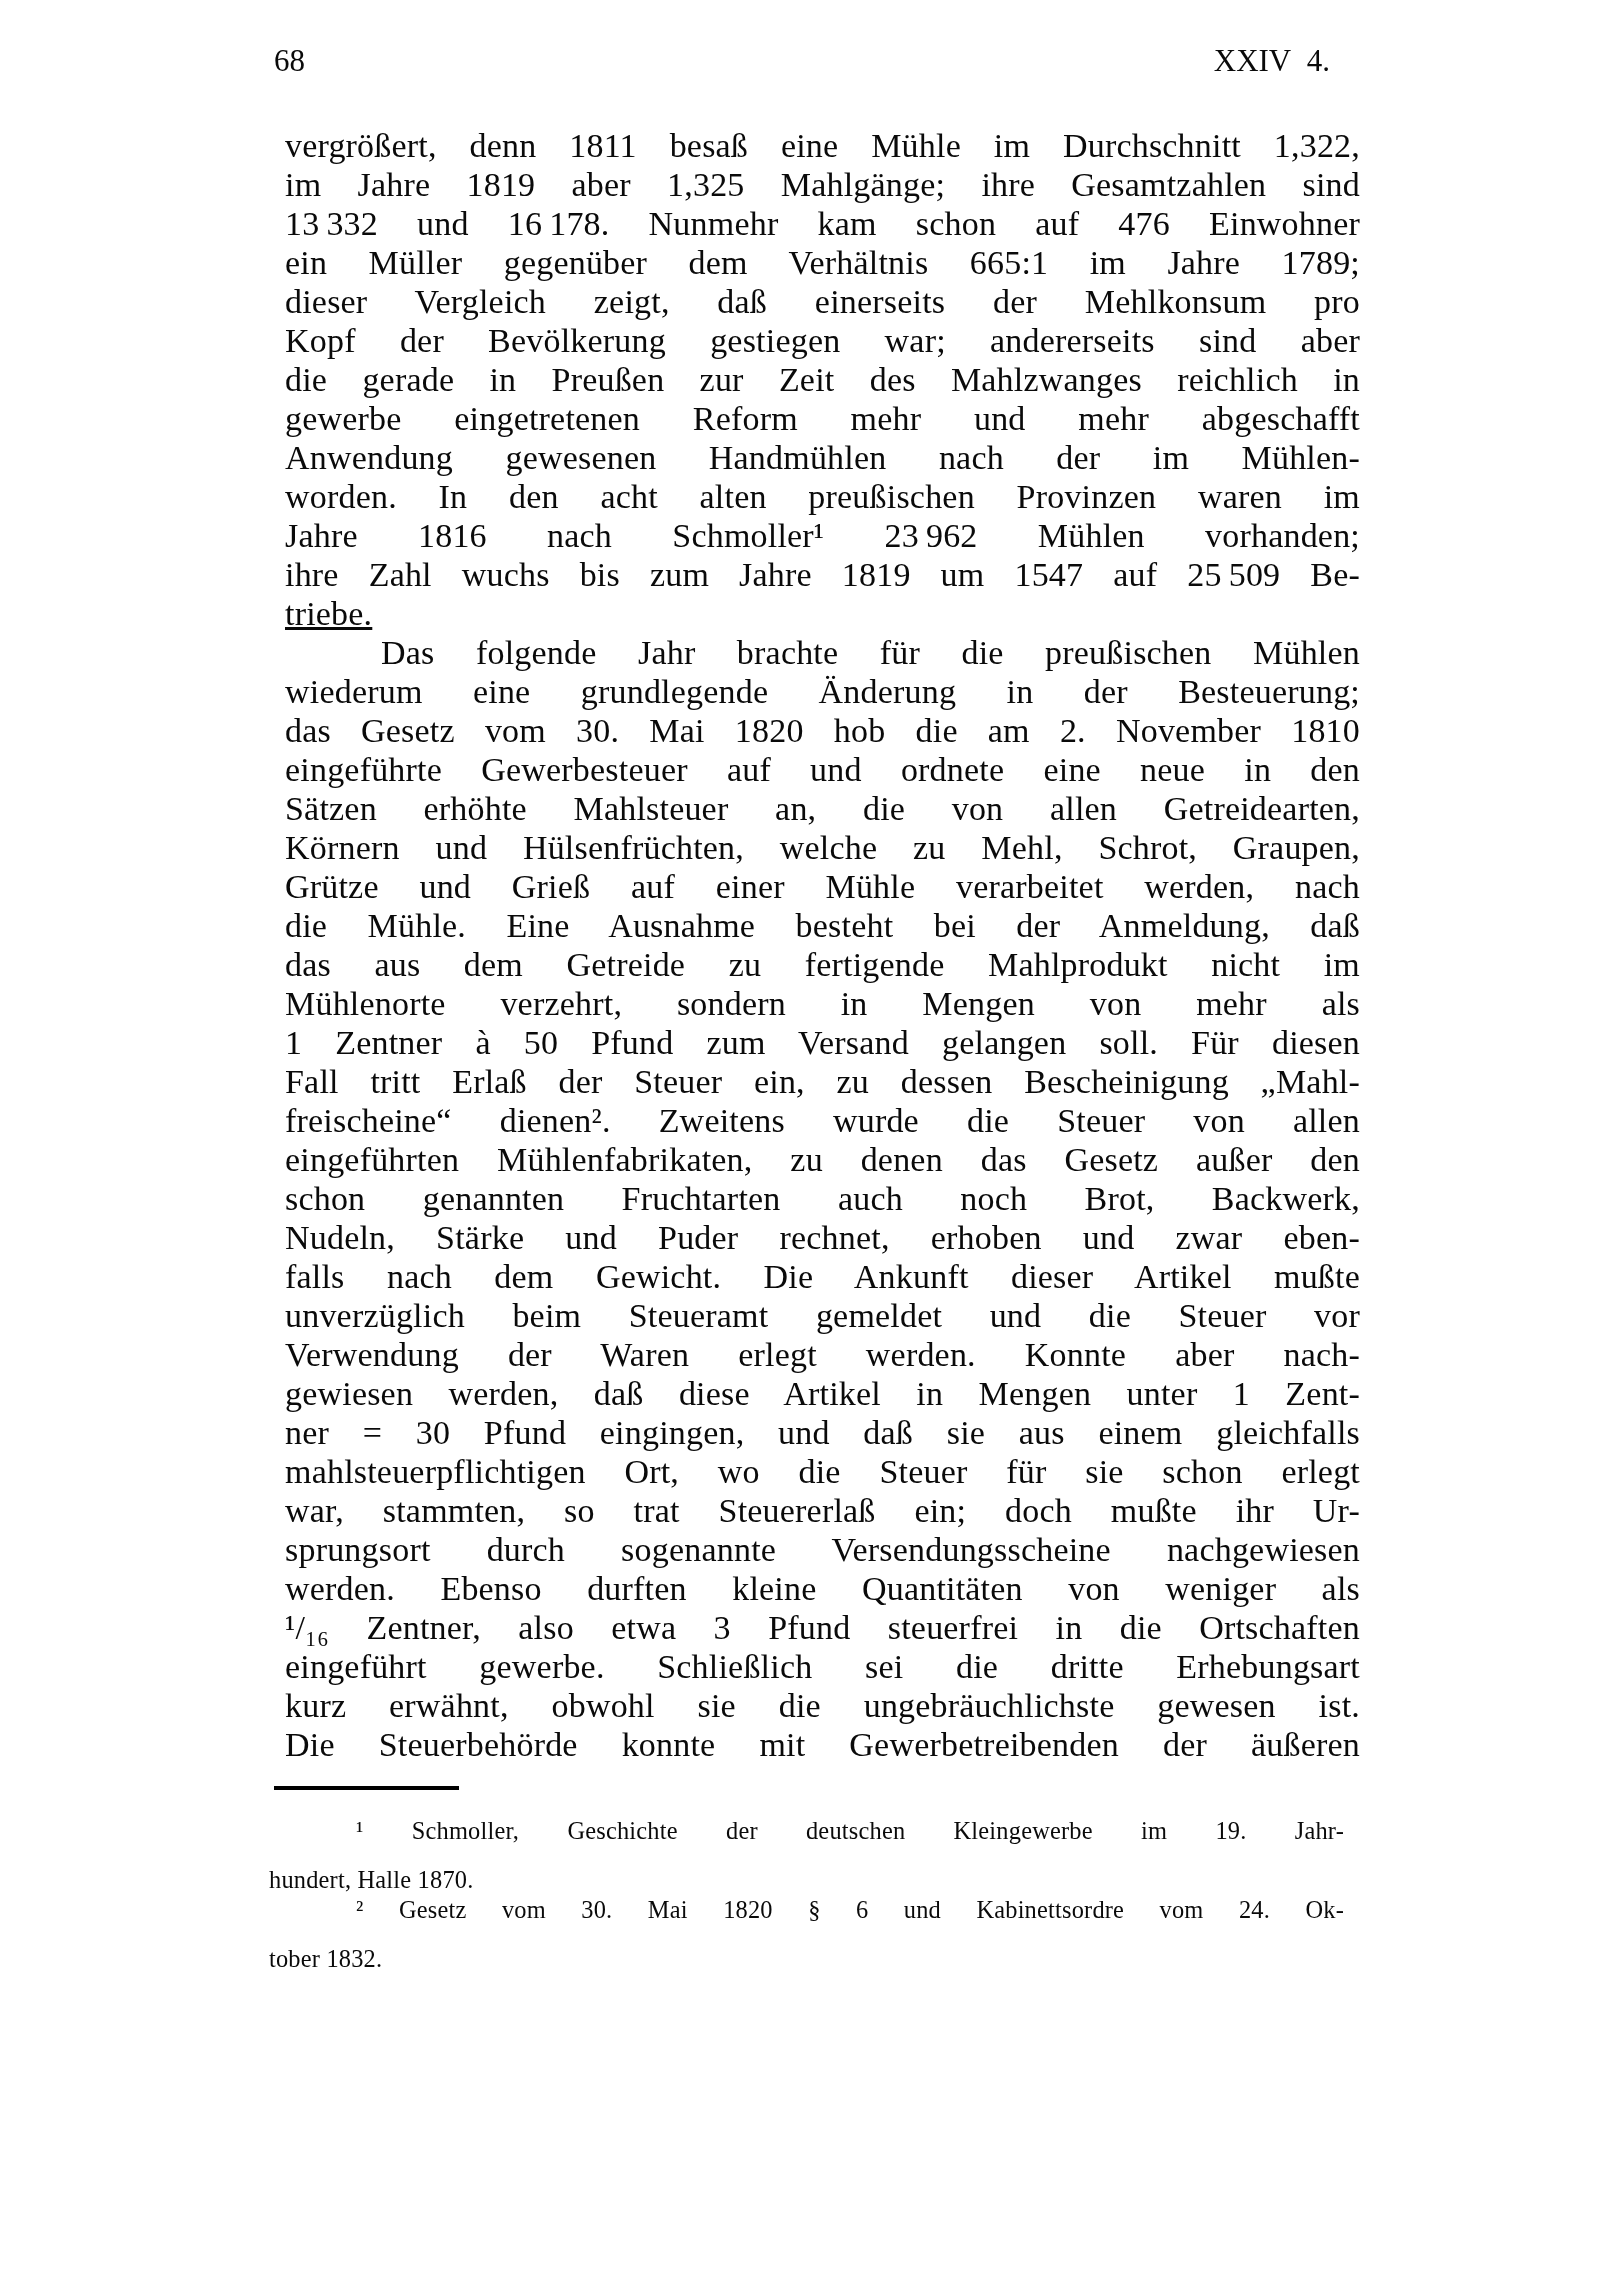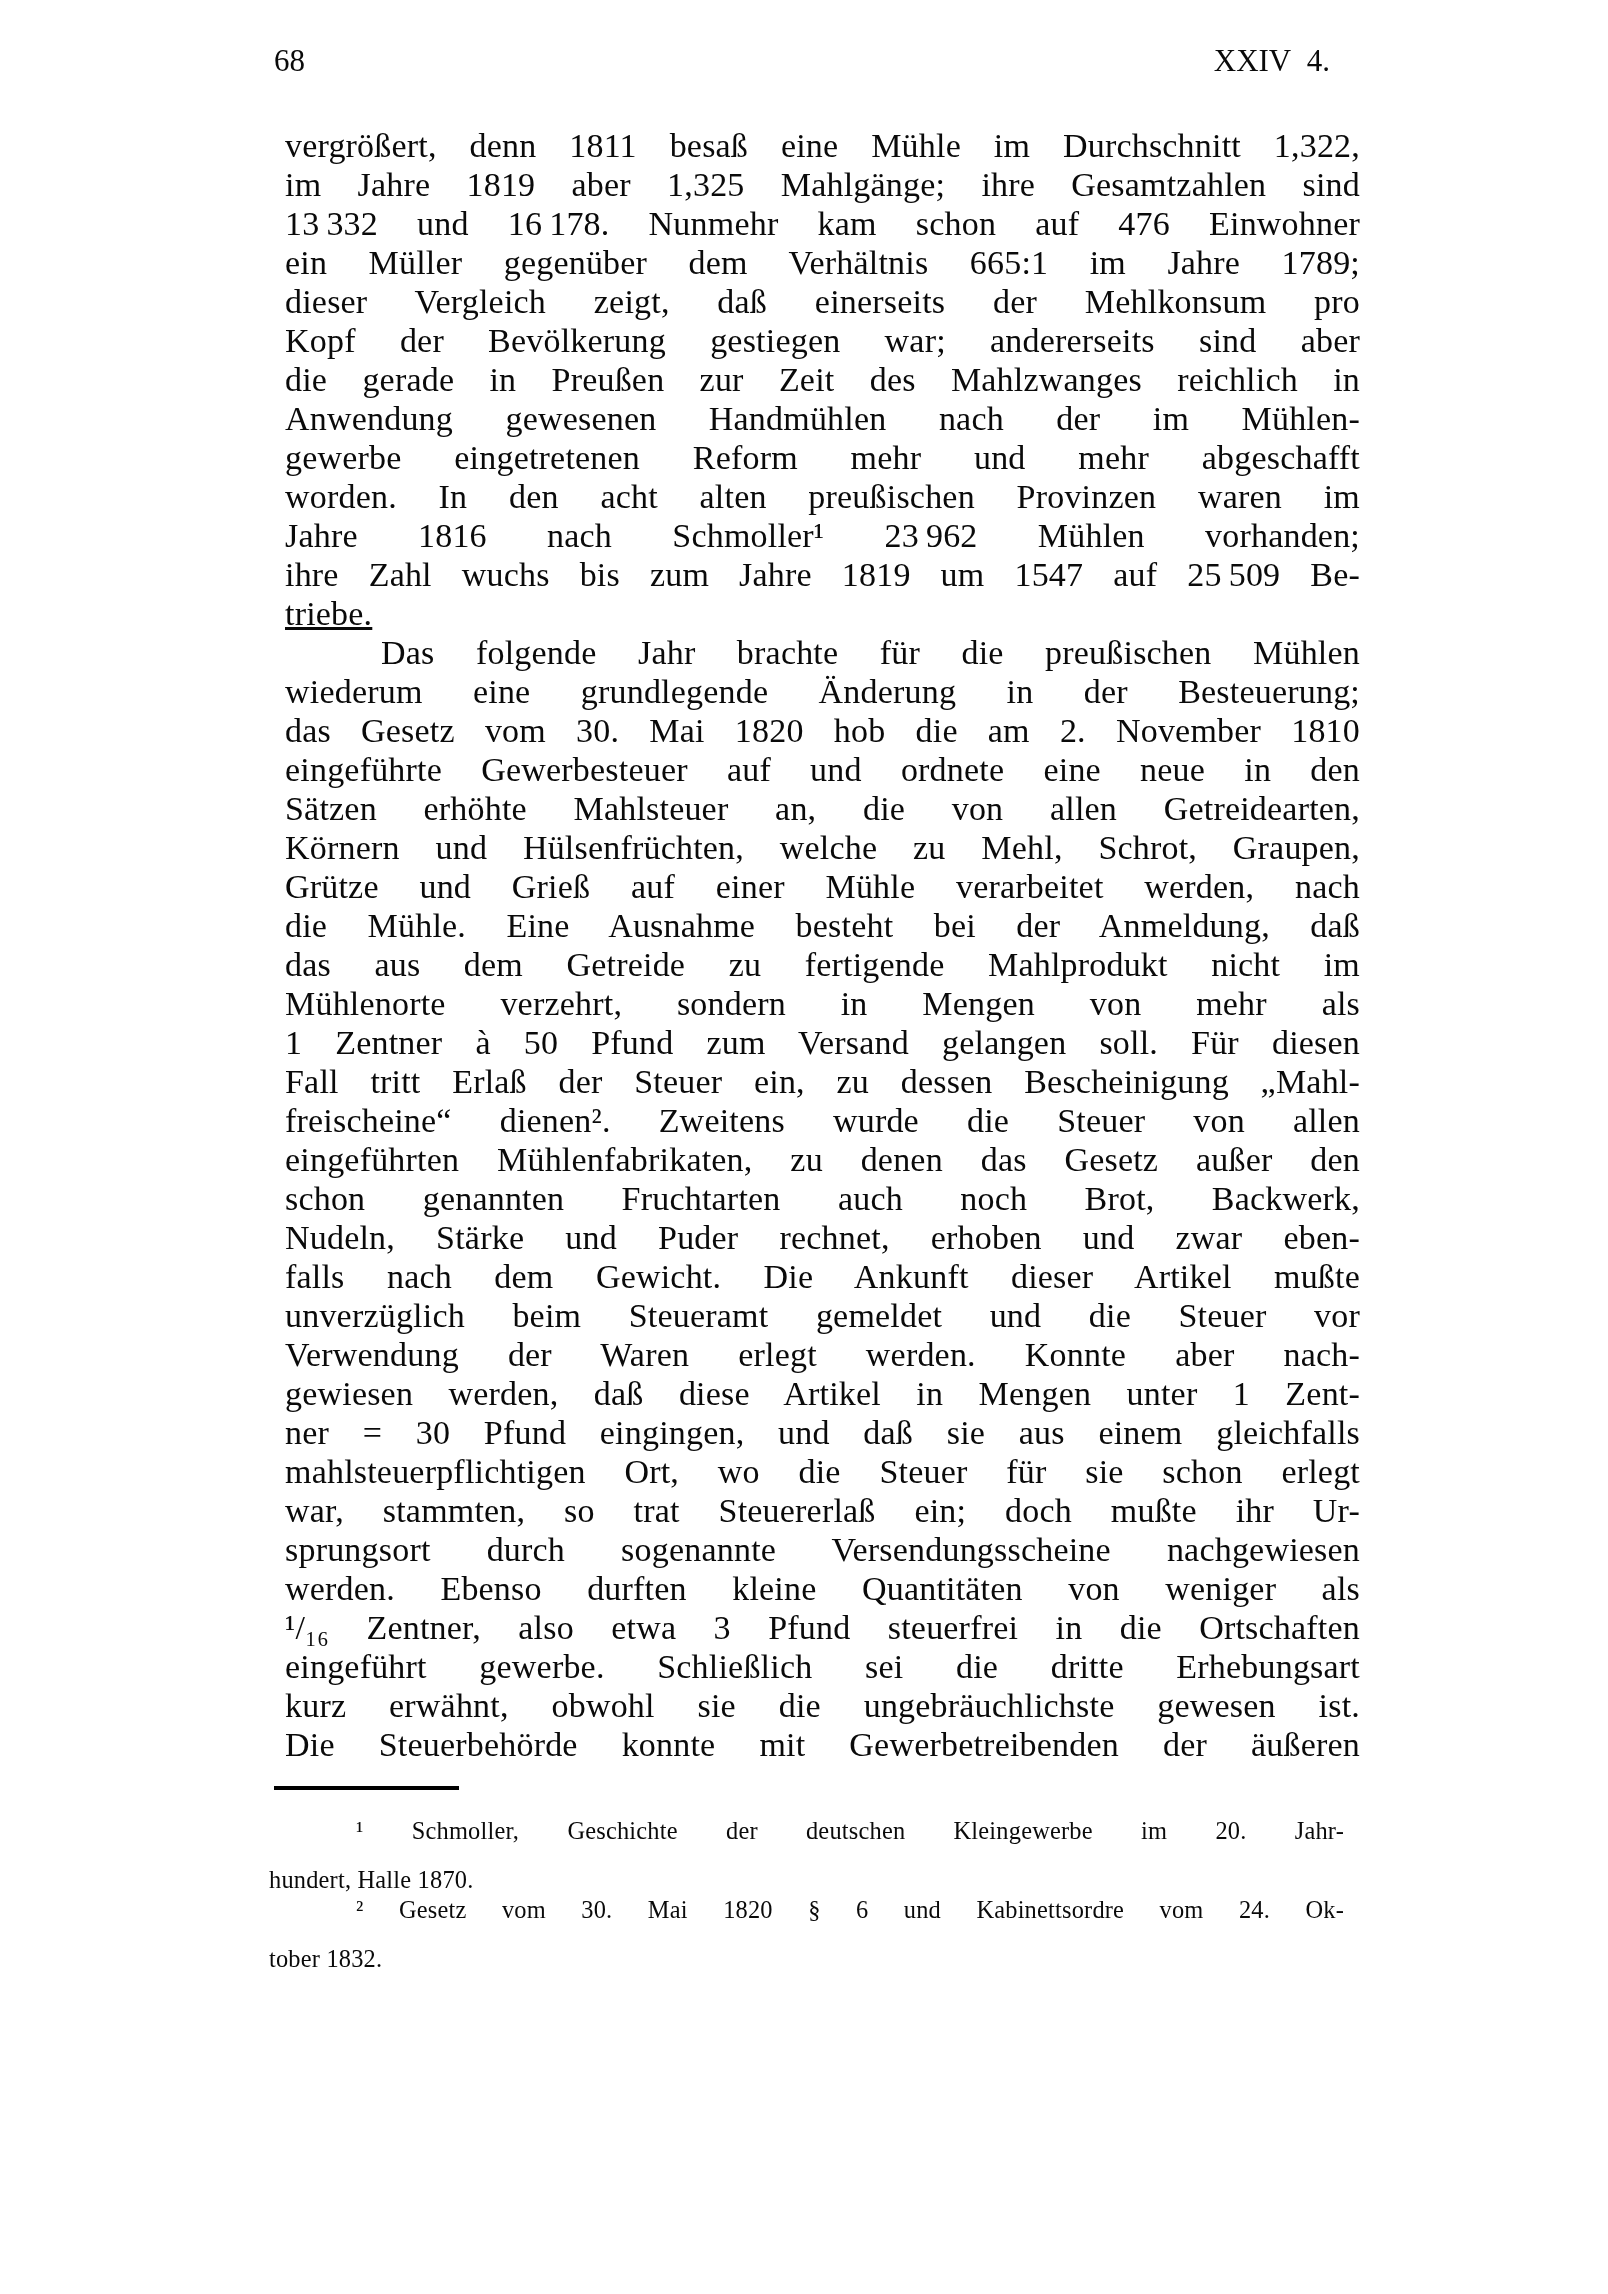--- a/index.html
+++ b/index.html
@@ -55,22 +55,22 @@
   </div>
 
   <div class="main-text">
     <div class="line">vergrößert, denn 1811 besaß eine Mühle im Durchschnitt 1,322,</div>
     <div class="line">im Jahre 1819 aber 1,325 Mahlgänge; ihre Gesamtzahlen sind</div>
     <div class="line">13 332 und 16 178. Nunmehr kam schon auf 476 Einwohner</div>
     <div class="line">ein Müller gegenüber dem Verhältnis 665:1 im Jahre 1789;</div>
     <div class="line">dieser Vergleich zeigt, daß einerseits der Mehlkonsum pro</div>
     <div class="line">Kopf der Bevölkerung gestiegen war; andererseits sind aber</div>
     <div class="line">die gerade in Preußen zur Zeit des Mahlzwanges reichlich in</div>
+    <div class="line">gewerbe eingetretenen Reform mehr und mehr abgeschafft</div>
     <div class="line">Anwendung gewesenen Handmühlen nach der im Mühlen-</div>
-    <div class="line">gewerbe eingetretenen Reform mehr und mehr abgeschafft</div>
     <div class="line">worden. In den acht alten preußischen Provinzen waren im</div>
     <div class="line">Jahre 1816 nach Schmoller¹ 23 962 Mühlen vorhanden;</div>
     <div class="line">ihre Zahl wuchs bis zum Jahre 1819 um 1547 auf 25 509 Be-</div>
     <div class="line flush">triebe.</div>
     <div class="line indent">Das folgende Jahr brachte für die preußischen Mühlen</div>
     <div class="line">wiederum eine grundlegende Änderung in der Besteuerung;</div>
     <div class="line">das Gesetz vom 30. Mai 1820 hob die am 2. November 1810</div>
     <div class="line">eingeführte Gewerbesteuer auf und ordnete eine neue in den</div>
     <div class="line">Sätzen erhöhte Mahlsteuer an, die von allen Getreidearten,</div>
     <div class="line">Körnern und Hülsenfrüchten, welche zu Mehl, Schrot, Graupen,</div>
@@ -95,20 +95,20 @@
     <div class="line">werden. Ebenso durften kleine Quantitäten von weniger als</div>
     <div class="line">¹/₁₆ Zentner, also etwa 3 Pfund steuerfrei in die Ortschaften</div>
     <div class="line">eingeführt gewerbe. Schließlich sei die dritte Erhebungsart</div>
     <div class="line">kurz erwähnt, obwohl sie die ungebräuchlichste gewesen ist.</div>
     <div class="line">Die Steuerbehörde konnte mit Gewerbetreibenden der äußeren</div>
   </div>
 
   <div class="footnote-rule"></div>
 
   <div class="footnotes">
-    <div class="fline indent">¹ Schmoller, Geschichte der deutschen Kleingewerbe im 20. Jahr-</div>
+    <div class="fline indent">¹ Schmoller, Geschichte der deutschen Kleingewerbe im 19. Jahr-</div>
     <div class="fline flush">hundert, Halle 1870.</div>
     <div class="fline indent">² Gesetz vom 30. Mai 1820 § 6 und Kabinettsordre vom 24. Ok-</div>
     <div class="fline flush">tober 1832.</div>
   </div>
 
 </div>
 
 
 </body></html>

